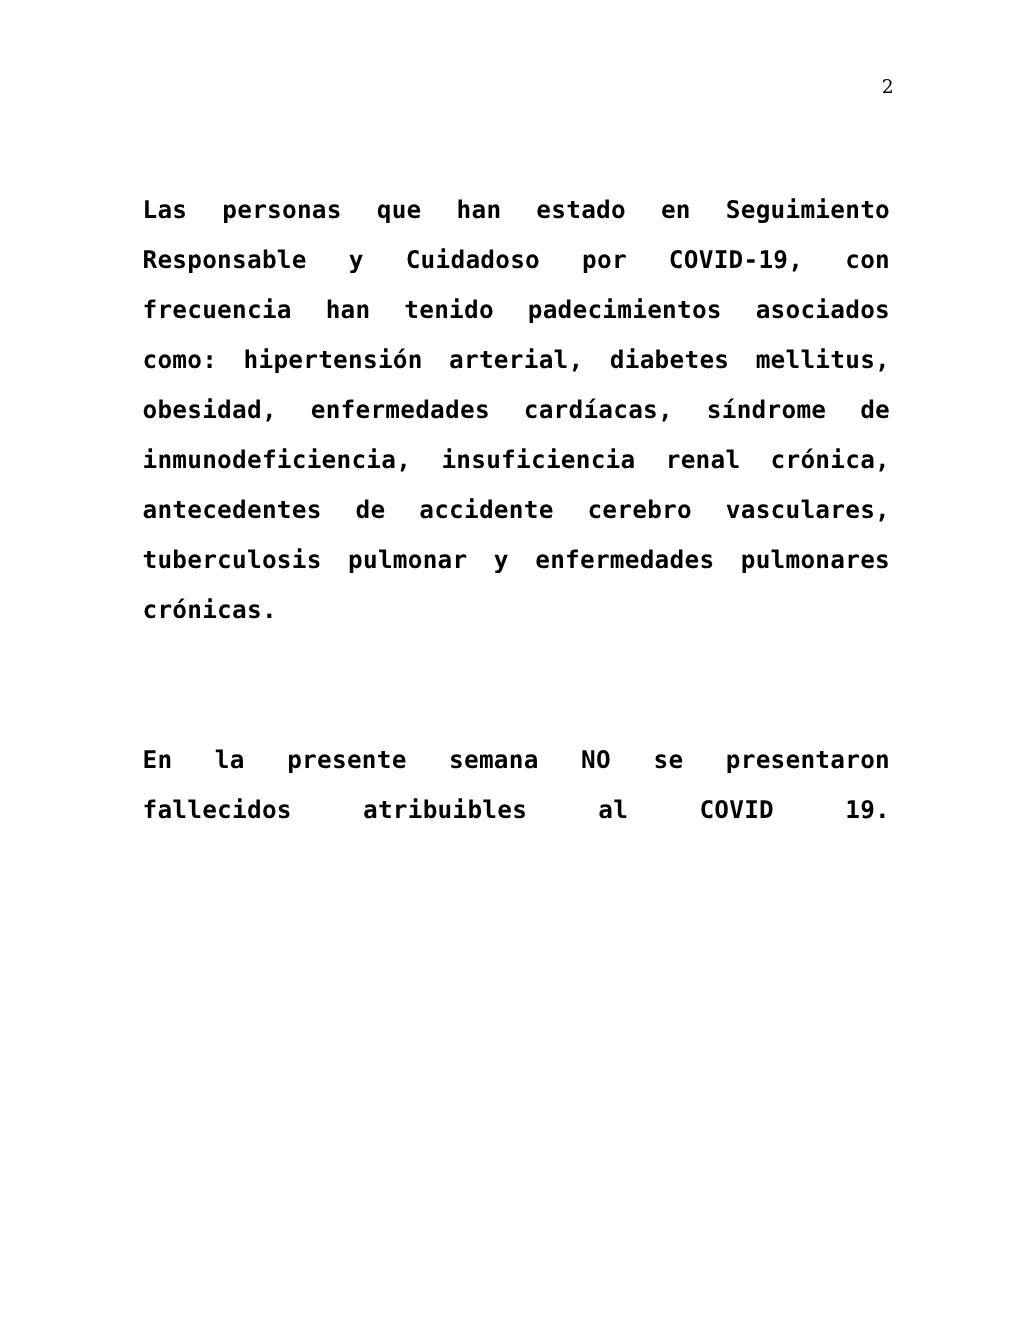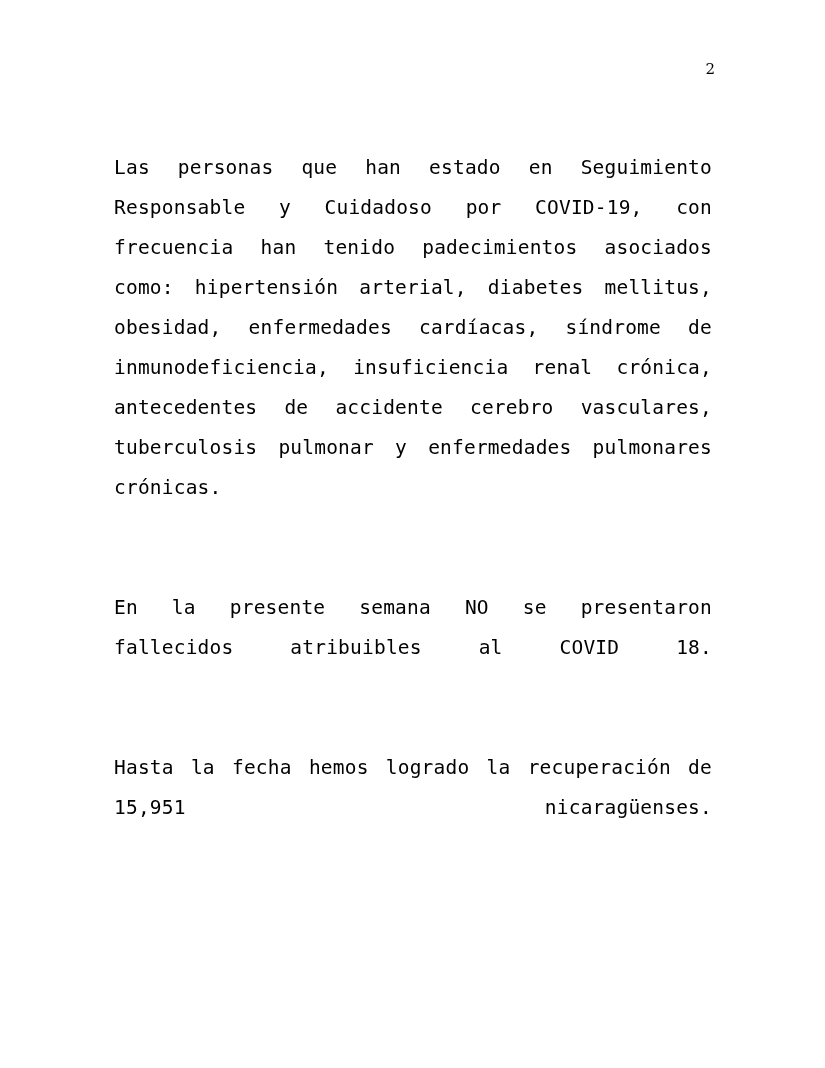--- a/index.html
+++ b/index.html
@@ -27,21 +27,21 @@
     line-height: 1;
   }
   .content {
     position: absolute;
     top: 148px;
     left: 114px;
     width: 598px;
   }
   .para {
     font-size: 19.5px;
-    font-weight: normal;
+    font-weight: bold;
     line-height: 40px;
     letter-spacing: 0.2px;
     text-align: justify;
     margin: 0 0 0 0;
     word-spacing: 1px;
   }
   .para + .para {
     margin-top: 40px;
   }
   
@@ -53,17 +53,16 @@
 </style>
 </head>
 <body>
 
 <div class="page">
 
   <div class="page-number">2</div>
 
   <div class="content">
     <p class="para">Las personas que han estado en Seguimiento Responsable y Cuidadoso por COVID-19, con frecuencia han tenido padecimientos asociados como: hipertensión arterial, diabetes mellitus, obesidad, enfermedades cardíacas, síndrome de inmunodeficiencia, insuficiencia renal crónica, antecedentes de accidente cerebro vasculares, tuberculosis pulmonar y enfermedades pulmonares crónicas.</p>
-    <p class="para">En la presente semana NO se presentaron fallecidos atribuibles al COVID 18.</p>
-    <p class="para">Hasta la fecha hemos logrado la recuperación de 15,951 nicaragüenses.</p>
+    <p class="para">En la presente semana NO se presentaron fallecidos atribuibles al COVID 19.</p>
   </div>
 
 </div>
 
 </body></html>

